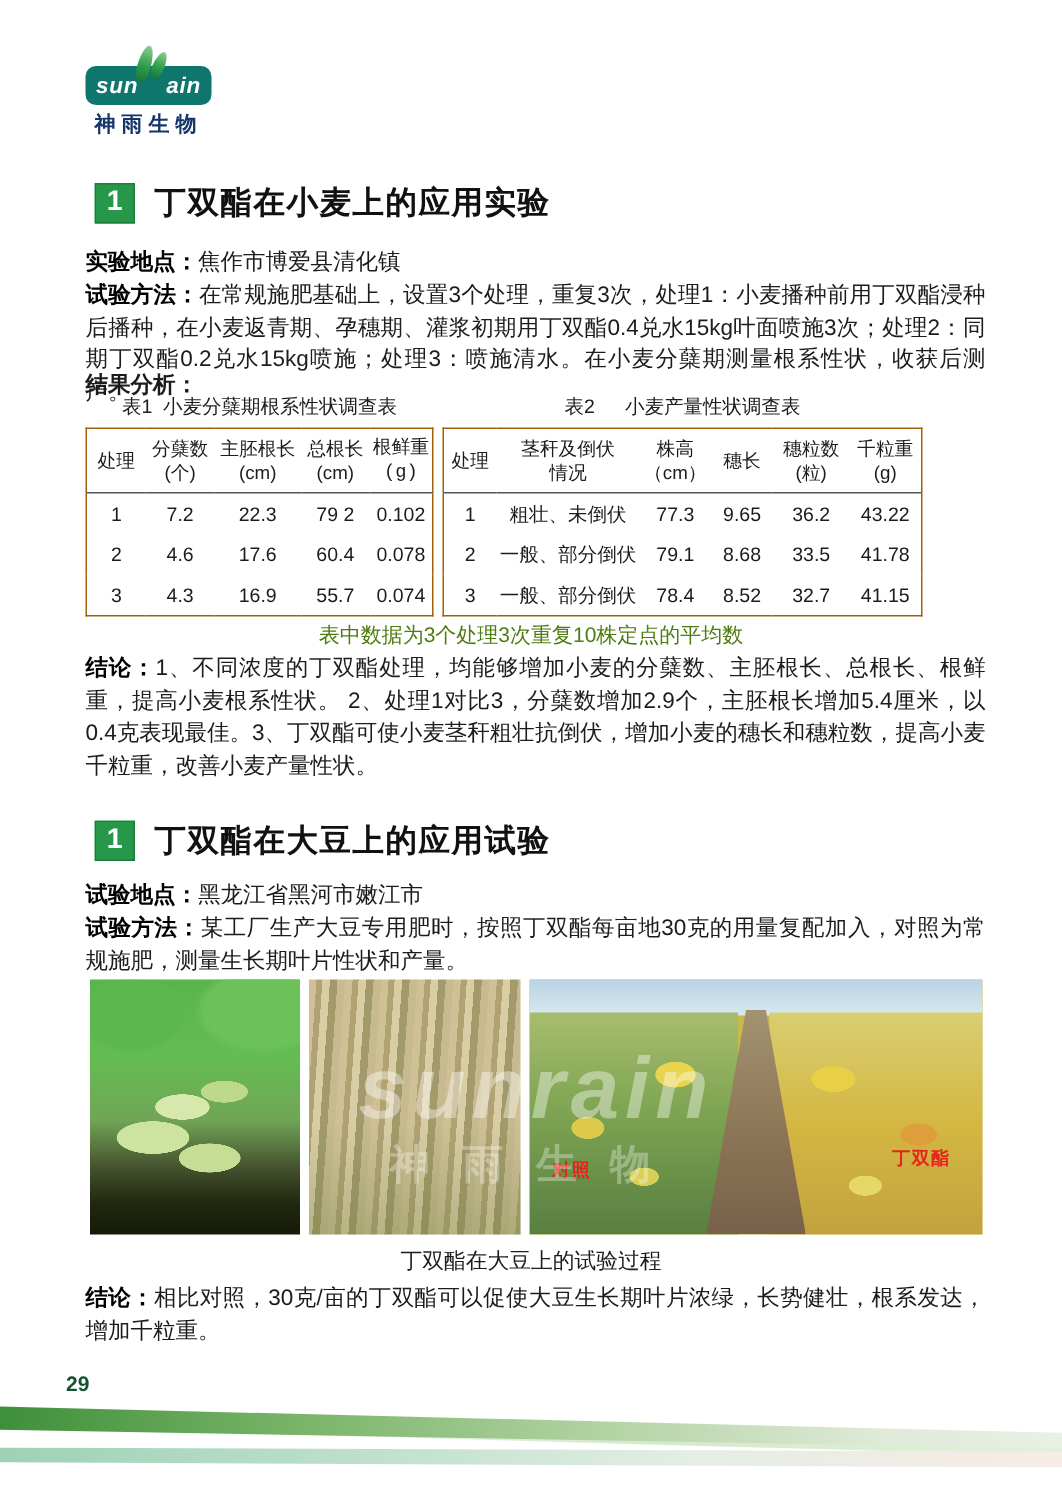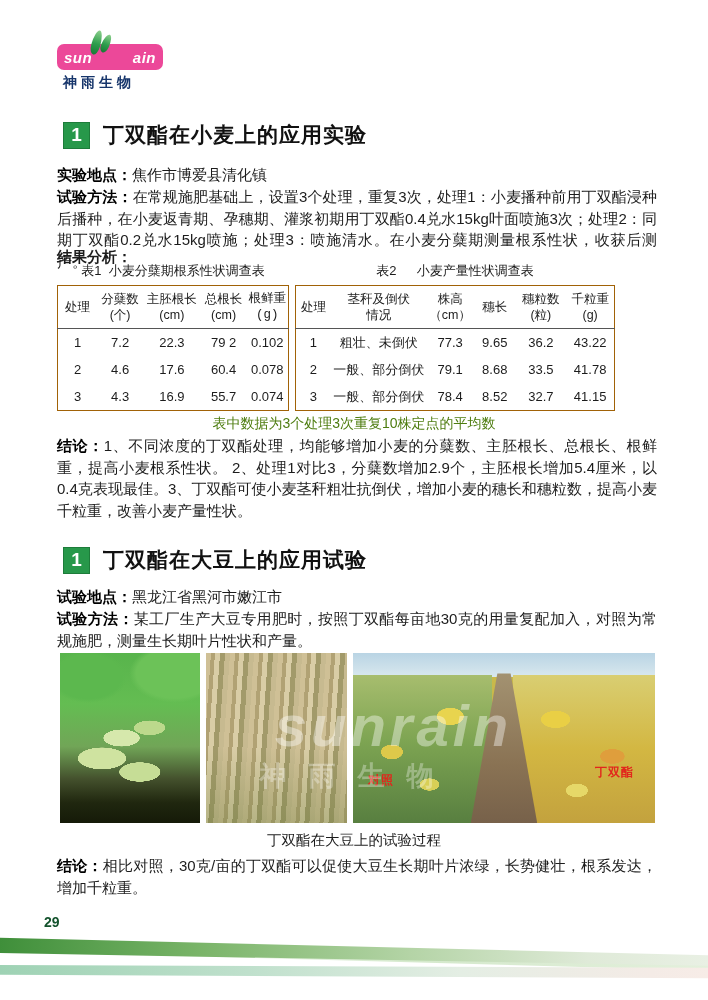--- a/index.html
+++ b/index.html
@@ -1,21 +1,21 @@
 <!DOCTYPE html>
 <html><head>
 <meta charset="utf-8">
 <style>
   html,body{margin:0;padding:0;}
   body{font-family:"Liberation Sans","DejaVu Sans",sans-serif;background:#ffffff;}
   .page{position:relative;width:708px;height:1000px;background:#fff;overflow:hidden;margin:0 auto;}
 
   
   .logo{position:absolute;left:57px;top:44px;width:92px;}
-  .logo-badge{position:relative;width:106px;height:26px;background:#ec4899;border-radius:7px;
+  .logo-badge{position:relative;width:84px;height:26px;background:#0f766e;border-radius:7px;
     display:flex;align-items:center;justify-content:space-between;padding:0 7px;box-sizing:border-box;}
   .logo-badge span{color:#fff;font-weight:bold;font-style:italic;font-size:15px;letter-spacing:.5px;}
   .drop{position:absolute;background:linear-gradient(180deg,#8ed08e 0%,#2f9e4d 55%,#187a35 100%);
     border-radius:50% 50% 50% 50%/62% 62% 38% 38%;}
   .drop1{left:35px;top:-14px;width:9px;height:25px;transform:rotate(16deg);}
   .drop2{left:45px;top:-10px;width:8px;height:19px;transform:rotate(24deg);}
   .reg{position:absolute;right:-11px;top:-9px;font-size:9px;color:#444;font-style:normal;}
   .logo-sub{margin-top:4px;width:84px;text-align:center;font-weight:bold;font-size:14px;
     letter-spacing:4px;color:#16356b;white-space:nowrap;}
 
@@ -72,21 +72,21 @@
     radial-gradient(24px 14px at 30% 30%,#e9cf45 0 60%,transparent 62%),
     radial-gradient(20px 12px at 70% 55%,#df9e3c 0 60%,transparent 62%),
     radial-gradient(18px 11px at 45% 78%,#e6d868 0 60%,transparent 62%),
     linear-gradient(180deg,#d9ce72 0%,#d3b742 50%,#c3a23e 100%);}
   .p3-path{position:absolute;left:39%;top:12%;width:22%;height:88%;
     background:linear-gradient(180deg,#a39271 0%,#8a7354 60%,#77614a 100%);
     clip-path:polygon(40% 0,60% 0,100% 100%,0 100%);}
   .ph-label{position:absolute;font-weight:bold;font-size:12px;color:#e2261c;letter-spacing:1px;}
   .lab-ctrl{left:5%;bottom:20%;} .lab-treat{right:7%;bottom:25%;}
   .watermark{position:absolute;left:0;top:26%;width:100%;text-align:center;pointer-events:none;
-    color:rgba(255,255,255,.40);font-weight:bold;font-style:italic;font-size:58px;letter-spacing:4px;line-height:1;padding-left:36px;}
+    color:rgba(255,255,255,.40);font-weight:bold;font-style:italic;font-size:58px;letter-spacing:4px;line-height:1;}
   .watermark-sub{position:absolute;left:0;top:62%;width:100%;text-align:center;pointer-events:none;
     color:rgba(255,255,255,.32);font-weight:bold;font-size:27px;letter-spacing:22px;}
   .caption{position:absolute;left:0;top:831px;width:708px;text-align:center;font-size:14.5px;color:#1c1c1c;}
 
   
   .pagenum{position:absolute;left:44px;top:914px;font-size:14px;font-weight:bold;color:#14532d;}
   .waves{position:absolute;left:0;top:930px;width:708px;height:70px;}
   .wave{position:absolute;left:0;top:0;width:100%;height:100%;}
   .wave-c{background:linear-gradient(90deg,rgba(205,229,195,0) 0%,rgba(205,229,195,.85) 60%,rgba(224,238,216,.9) 100%);
     clip-path:polygon(0 20%,100% 46%,100% 58%,0 30%);}

